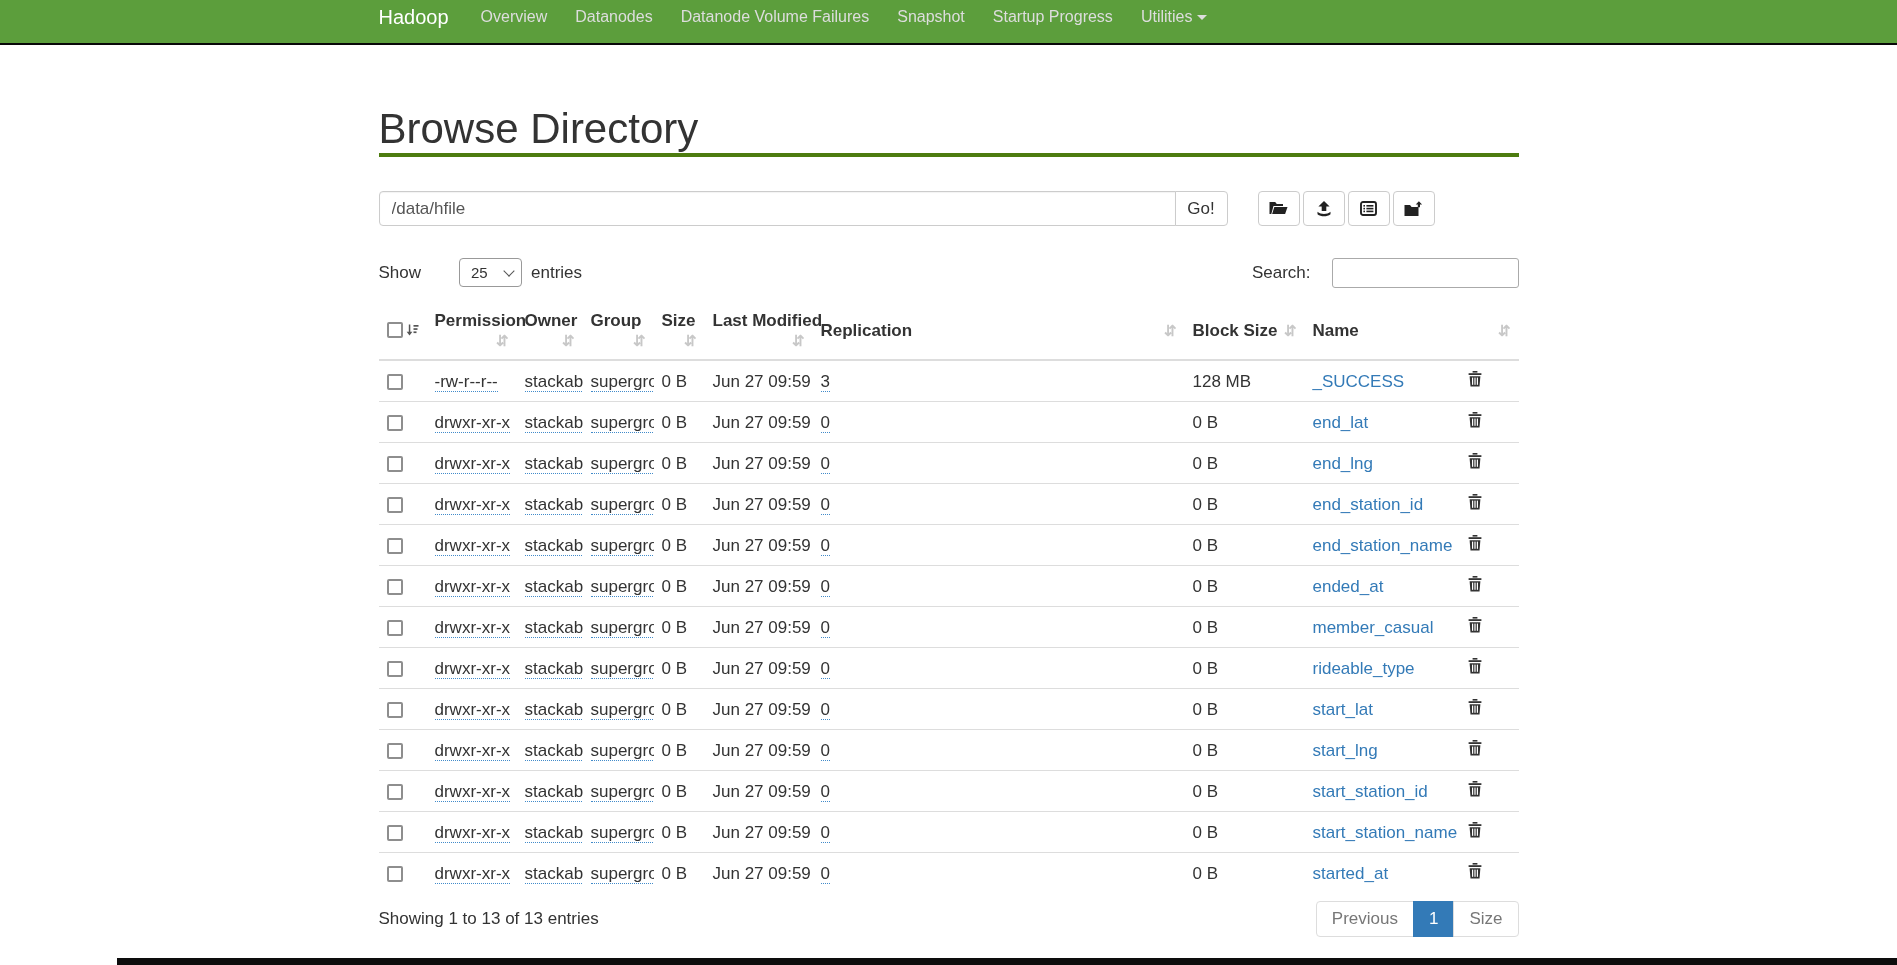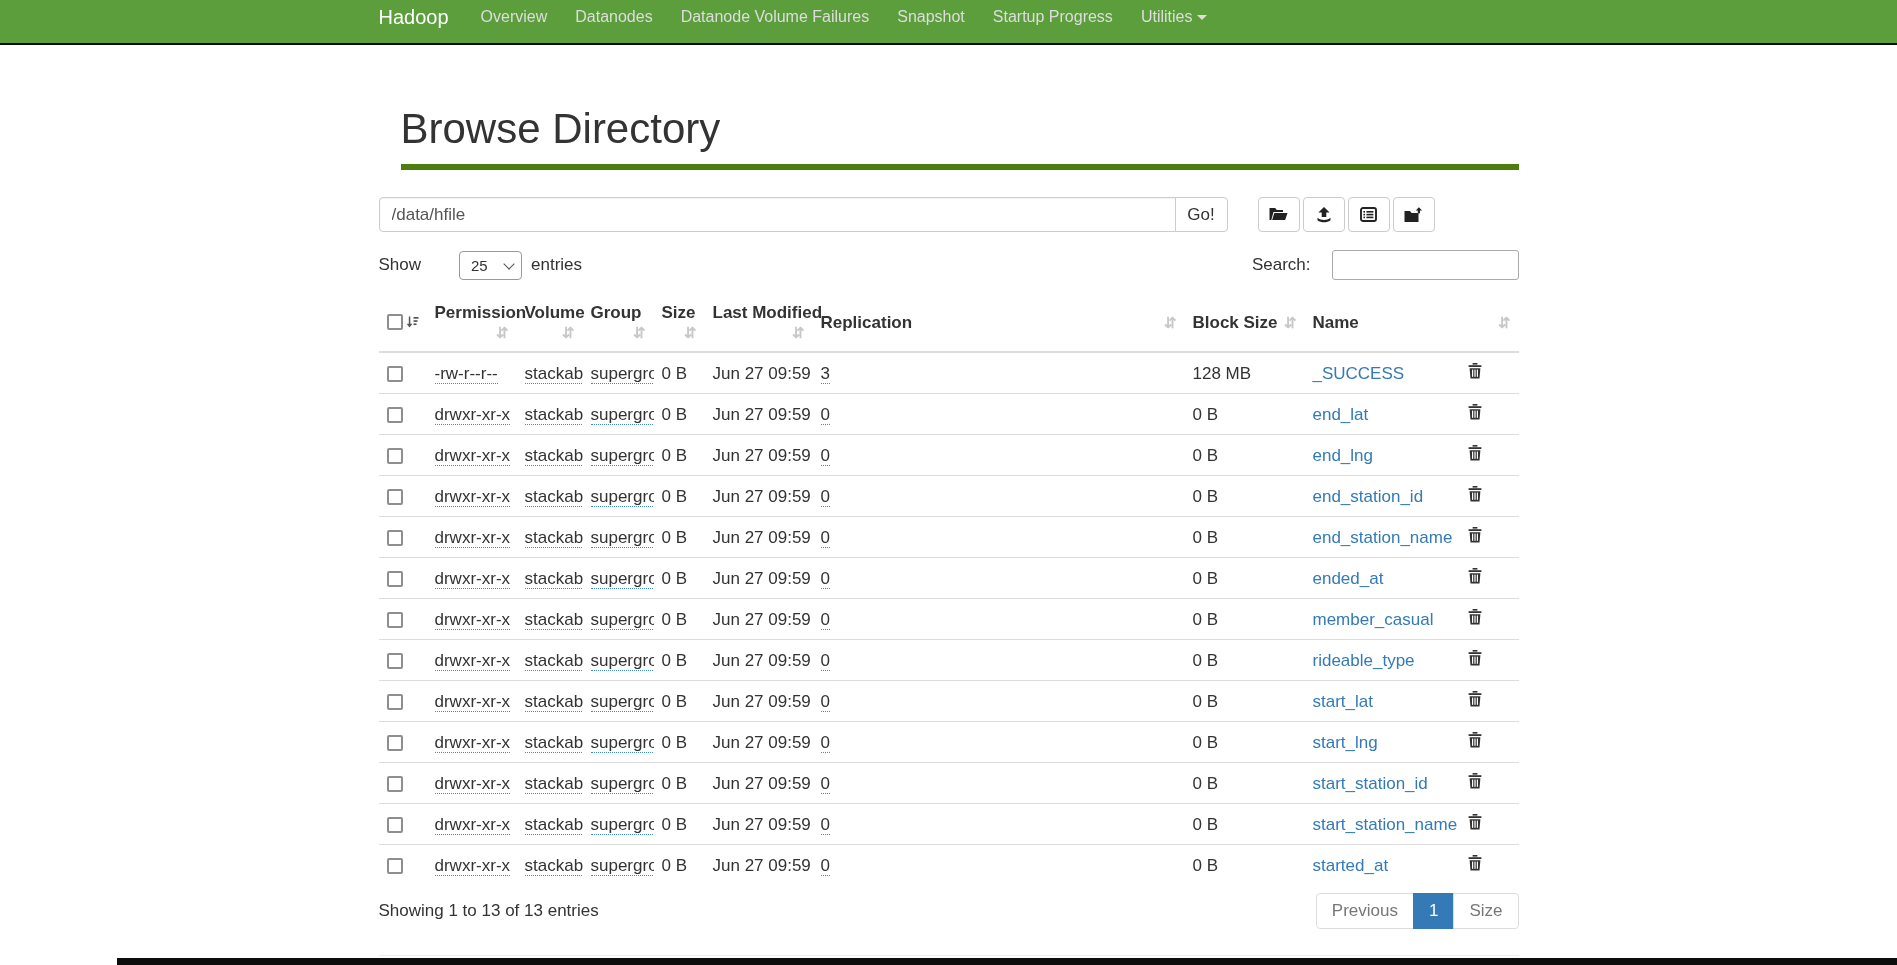--- a/index.html
+++ b/index.html
@@ -51,25 +51,25 @@
     margin-left: 5px;
     vertical-align: middle;
     border-top: 5px solid #ddd;
     border-left: 5px solid transparent;
     border-right: 5px solid transparent;
   }
 
   
   .container { width: 1140px; margin: 0 auto; }
 
-  .page-header { margin-top: 60px; padding-bottom: 11px; border-bottom: 6px solid #4d7c0f; margin-left: 22px; }
+  .page-header { margin-top: 60px; border-bottom: 4px solid #4d7c0f; }
   .page-header h1 { margin: 0; font-size: 42px; font-weight: 500; color: #333; }
 
   
-  .path-row { margin-top: 27px; display: flex; align-items: center; }
+  .path-row { margin-top: 34px; display: flex; align-items: center; }
   .input-group { display: flex; width: 849px; }
   .path-input {
     flex: 1;
     height: 35px;
     padding: 6px 12px;
     font-size: 17px;
     color: #555;
     border: 1px solid #ccc;
     border-radius: 4px 0 0 4px;
     outline: none;
@@ -91,21 +91,21 @@
   .icon-btn {
     width: 42px; height: 35px;
     border: 1px solid #ccc;
     border-radius: 4px;
     background: #fff;
     display: flex; align-items: center; justify-content: center;
     cursor: pointer;
   }
 
   
-  .controls-row { margin-top: 18px; display: flex; justify-content: space-between; align-items: center; }
+  .controls-row { margin-top: 32px; display: flex; justify-content: space-between; align-items: flex-start; }
   .show-entries { display: flex; align-items: center; gap: 9px; }
   .select-wrap { position: relative; display: inline-block; padding-left: 29px; }
   .page-size {
     appearance: none; -webkit-appearance: none; -moz-appearance: none;
     width: 63px; height: 29px;
     border: 1px solid #999;
     border-radius: 4px;
     background: #fff;
     padding: 2px 22px 2px 11px;
     font-size: 15px;
@@ -286,21 +286,21 @@
             <svg width="13" height="13" viewBox="0 0 13 13">
               <rect x="2.8" y="0.5" width="1.5" height="8" fill="#555"></rect>
               <polygon points="0.7,7.8 6.4,7.8 3.55,11.6" fill="#555"></polygon>
               <rect x="7.5" y="1" width="5" height="1.7" fill="#555"></rect>
               <rect x="7.5" y="4.2" width="4" height="1.7" fill="#555"></rect>
               <rect x="7.5" y="7.4" width="3" height="1.7" fill="#555"></rect>
             </svg>
           </span>
         </th>
         <th><span>Permission</span><span class="sort-icon">⇵</span></th>
-        <th><span>Volume</span><span class="sort-icon">⇵</span></th>
+        <th><span>Owner</span><span class="sort-icon">⇵</span></th>
         <th><span>Group</span><span class="sort-icon">⇵</span></th>
         <th><span>Size</span><span class="sort-icon">⇵</span></th>
         <th><span>Last Modified</span><span class="sort-icon">⇵</span></th>
         <th><span>Replication</span><span class="sort-icon">⇵</span></th>
         <th><span>Block Size</span><span class="sort-icon">⇵</span></th>
         <th><span>Name</span></th>
         <th>
             <span class="sort-icon">⇵</span>
           </th>
       </tr>

